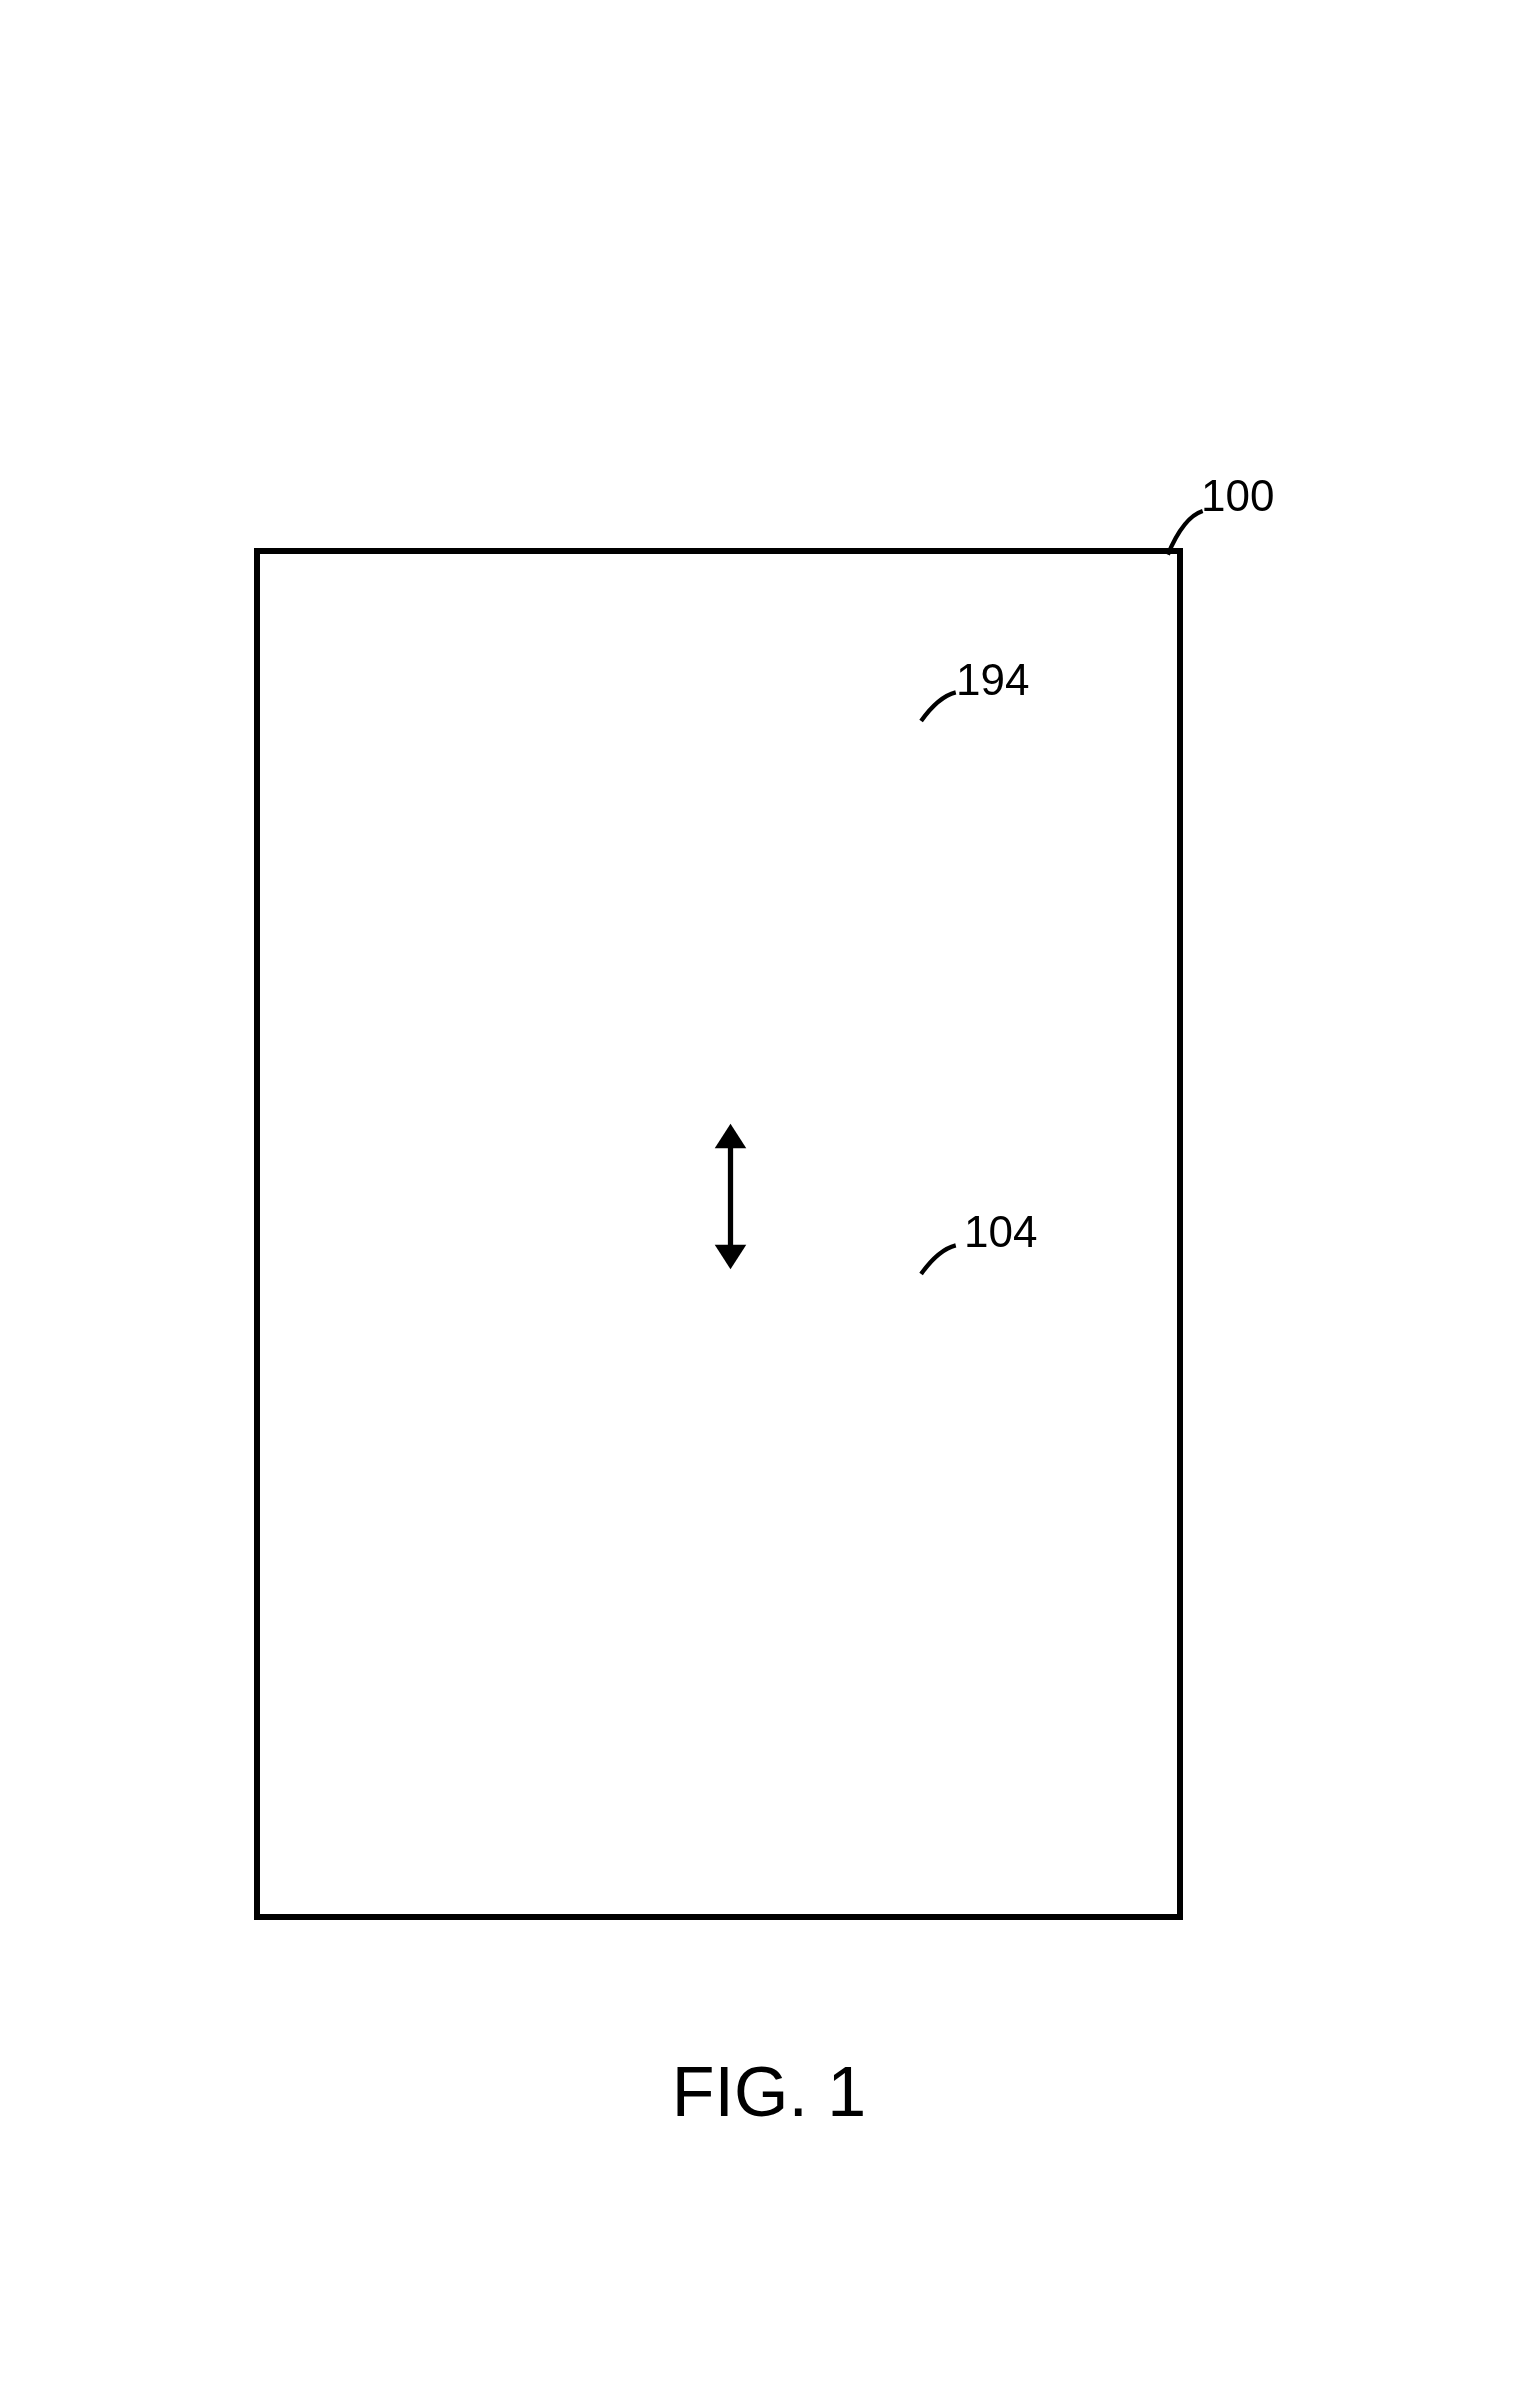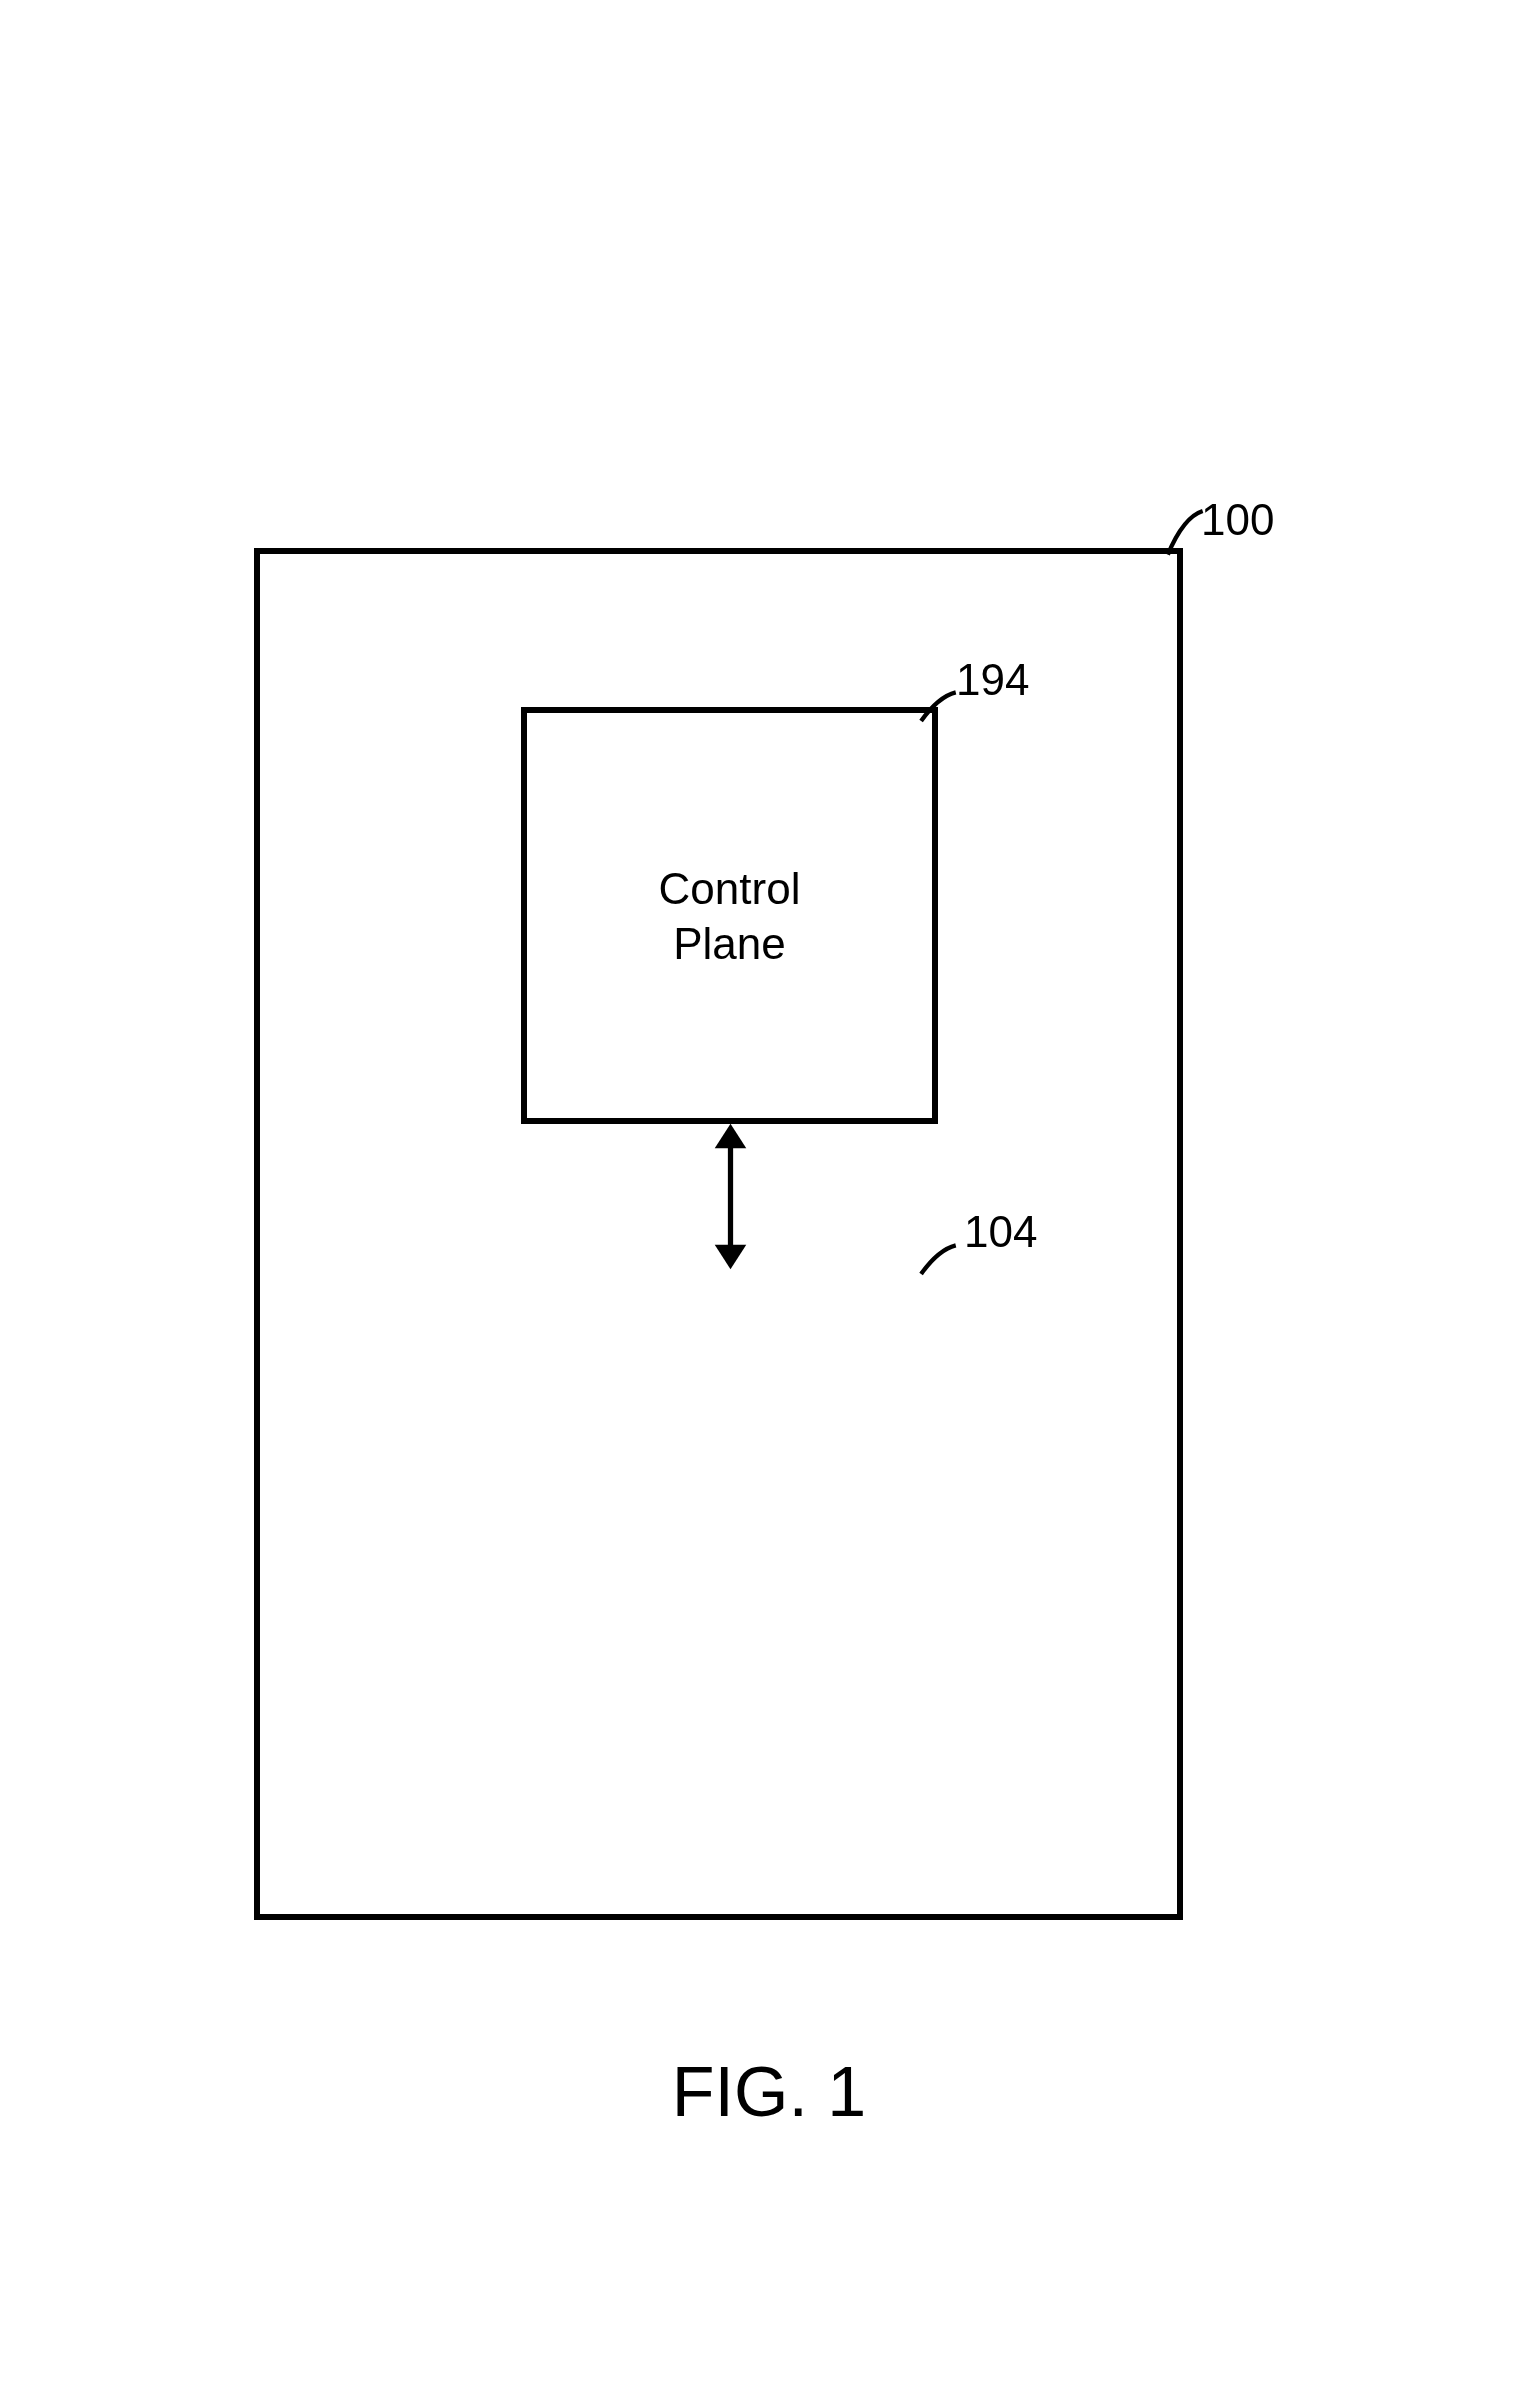--- a/index.html
+++ b/index.html
@@ -40,21 +40,21 @@
     }
     .fast-path-box {
       left: 261px;
       top: 708px;
     }
     .reference-label {
       position: absolute;
       font-size: 44px;
       font-family: Arial, Helvetica, sans-serif;
     }
-    .ref-100 { left: 1201px; top: 471px; margin-top: 24px; }
+    .ref-100 { left: 1201px; top: 471px; }
     .ref-102 { left: 956px; top: 655px; }
     .ref-104 { left: 956px; top: 1207px; margin-left: 8px; }
     .leader-line {
       position: absolute;
       stroke: #000;
       fill: none;
     }
     .figure-caption {
       position: absolute;
       left: 0;
@@ -64,24 +64,20 @@
       font-size: 70px;
       font-family: Arial, Helvetica, sans-serif;
     }
     svg { display: block; }
   </style>
 </head>
 <body>
 
 <div class="outer-container">
 
-  <div class="inner-box control-plane-box">
-    <span>Control</span>
-    <span>Plane</span>
-  </div>
 
 
   <svg width="53" height="149" style="position:absolute; left:444px; top:568px;" viewBox="0 0 60 170">
     <line x1="30" y1="22" x2="30" y2="148" stroke="#000" stroke-width="6"></line>
     <polygon points="30,2 12,30 48,30" fill="#000"></polygon>
     <polygon points="30,168 12,140 48,140" fill="#000"></polygon>
   </svg>
 
 </div>
 

